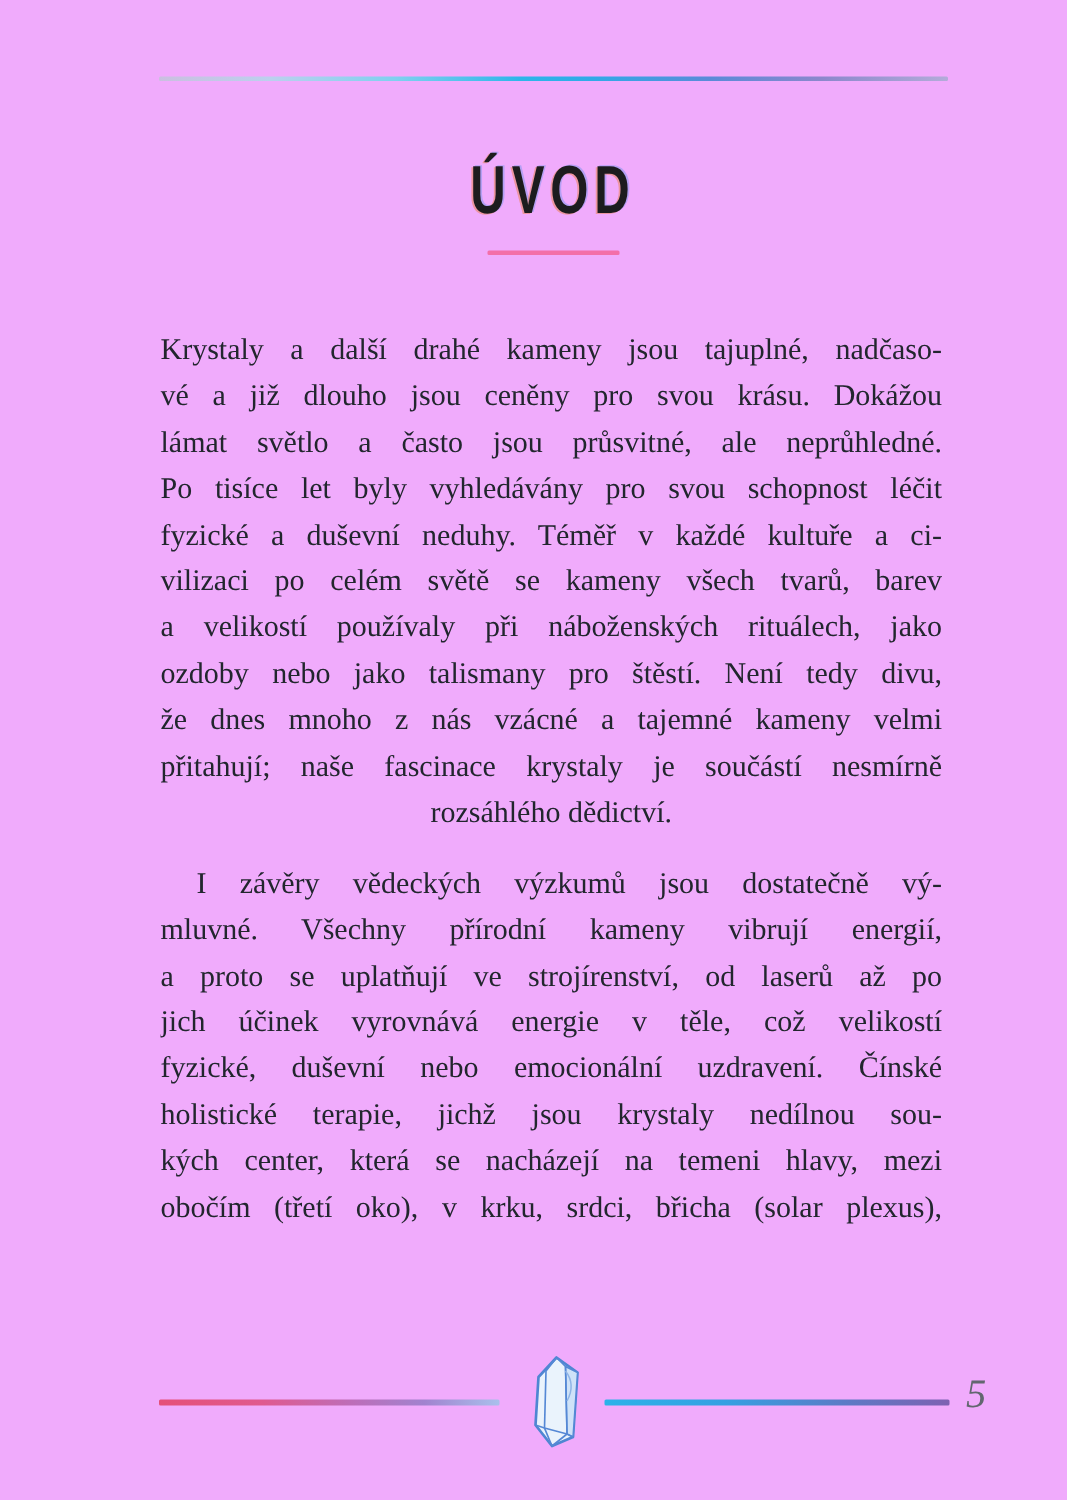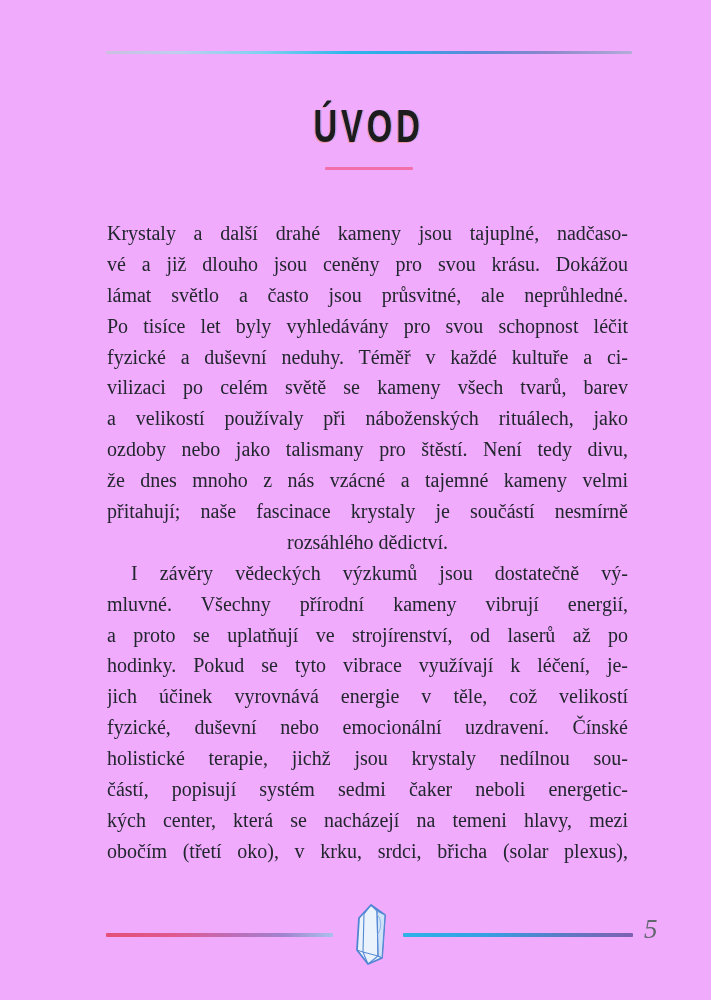--- a/index.html
+++ b/index.html
@@ -48,21 +48,21 @@
   .line{
     height:30.9px;line-height:30.9px;
     overflow:hidden;
     text-align:center;
     white-space:normal;
   }
   .line.j{
     text-align:justify;
     text-align-last:justify;
   }
-  .line.indent{ text-indent:24px; }
+  .line.indent{ text-indent:24px;margin-top:16px; }
   
   .bottom-rule-left{
     position:absolute;left:106px;top:933px;width:227px;height:3.5px;
     background:linear-gradient(90deg,#e54f78 0%,#e0598f 30%,#bb6fba 58%,#a183cf 78%,#a9c0ec 100%);
     border-radius:1px;
   }
   .bottom-rule-right{
     position:absolute;left:403px;top:933px;width:230px;height:3.5px;
     background:linear-gradient(90deg,#2cb2e9 0%,#35a0e2 35%,#5f78c4 72%,#7e61b2 100%);
     border-radius:1px;
@@ -99,25 +99,23 @@
       <div class="line j">fyzické a duševní neduhy. Téměř v každé kultuře a ci-</div>
       <div class="line j">vilizaci po celém světě se kameny všech tvarů, barev</div>
       <div class="line j">a velikostí používaly při náboženských rituálech, jako</div>
       <div class="line j">ozdoby nebo jako talismany pro štěstí. Není tedy divu,</div>
       <div class="line j">že dnes mnoho z nás vzácné a tajemné kameny velmi</div>
       <div class="line j">přitahují; naše fascinace krystaly je součástí nesmírně</div>
       <div class="line">rozsáhlého dědictví.</div>
       <div class="line j indent">I závěry vědeckých výzkumů jsou dostatečně vý-</div>
       <div class="line j">mluvné. Všechny přírodní kameny vibrují energií,</div>
       <div class="line j">a proto se uplatňují ve strojírenství, od laserů až po</div>
-      <div class="line j">hodinky. Pokud se tyto vibrace využívají k léčení, je-</div>
       <div class="line j">jich účinek vyrovnává energie v těle, což velikostí</div>
       <div class="line j">fyzické, duševní nebo emocionální uzdravení. Čínské</div>
       <div class="line j">holistické terapie, jichž jsou krystaly nedílnou sou-</div>
-      <div class="line j">částí, popisují systém sedmi čaker neboli energetic-</div>
       <div class="line j">kých center, která se nacházejí na temeni hlavy, mezi</div>
       <div class="line j">obočím (třetí oko), v krku, srdci, břicha (solar plexus),</div>
     </div>
 
   <div class="bottom-rule-left"></div>
   <div class="bottom-rule-right"></div>
 
   <svg class="crystal" viewBox="0 0 42 64" xmlns="http://www.w3.org/2000/svg">
 
     <polygon points="21,2 9,15 7,47 18,61 32,55 35,12" fill="#eaf3fc" stroke="#4f86d2" stroke-width="1.8" stroke-linejoin="round"></polygon>

